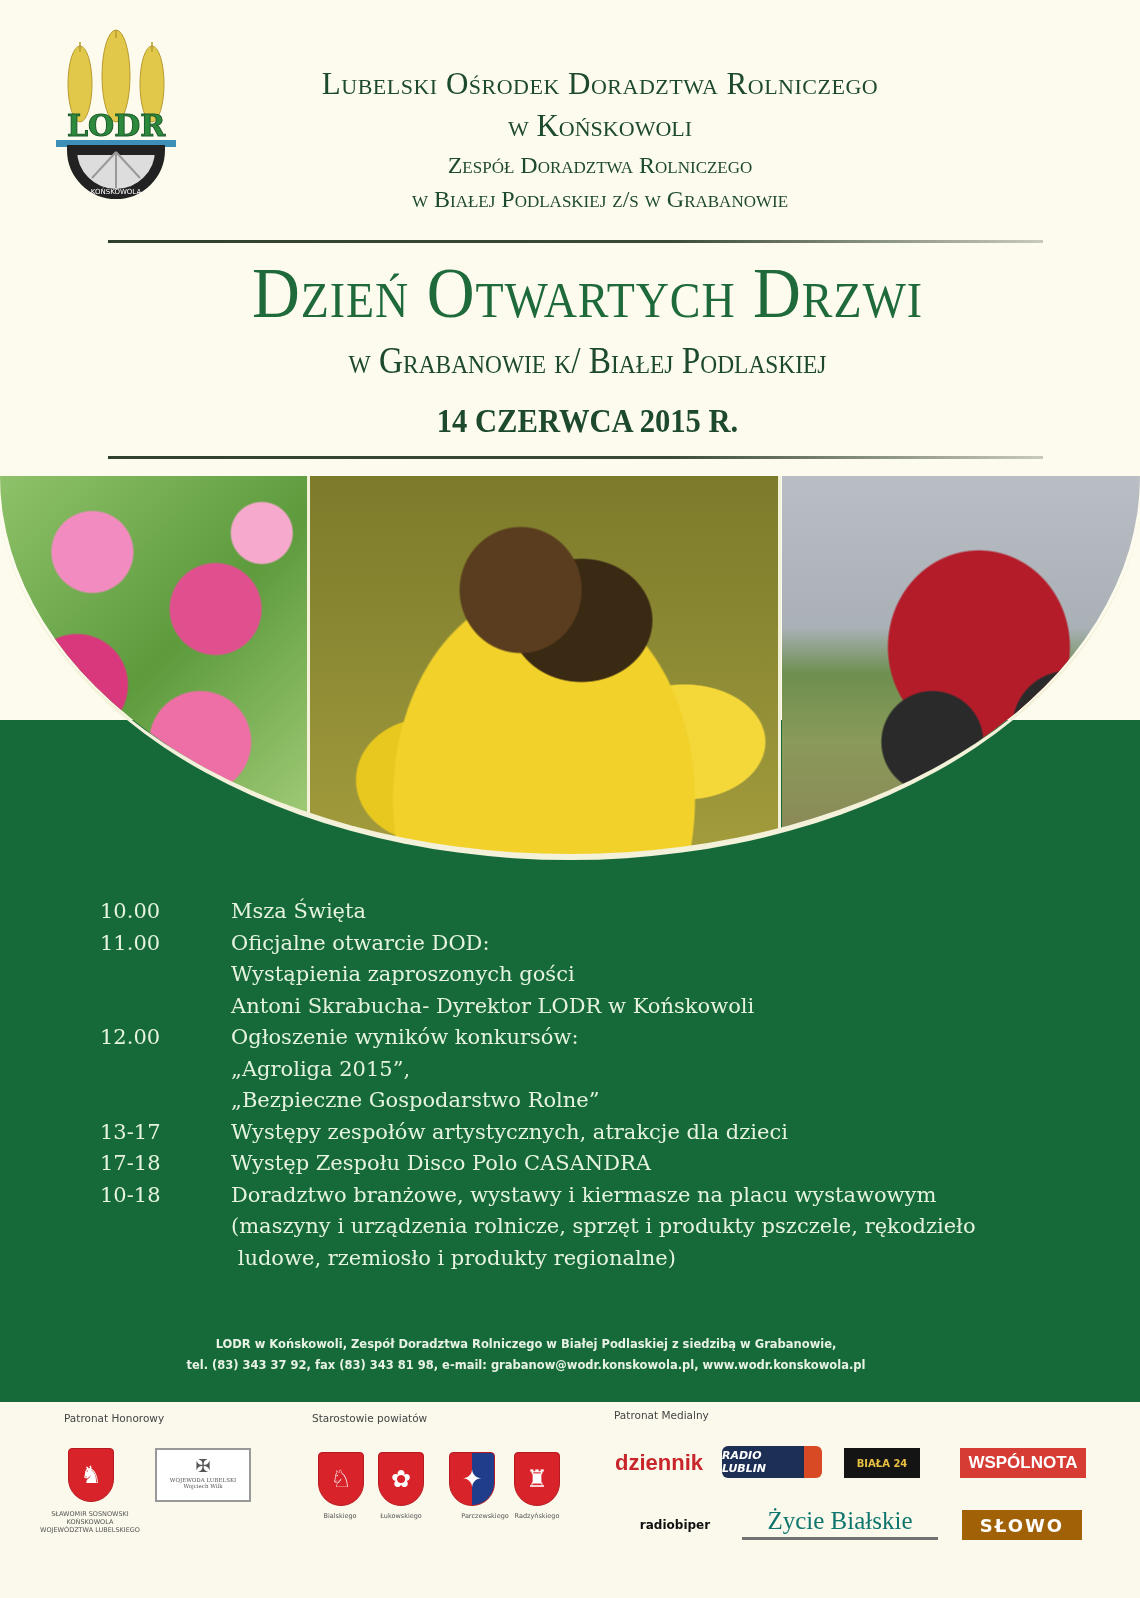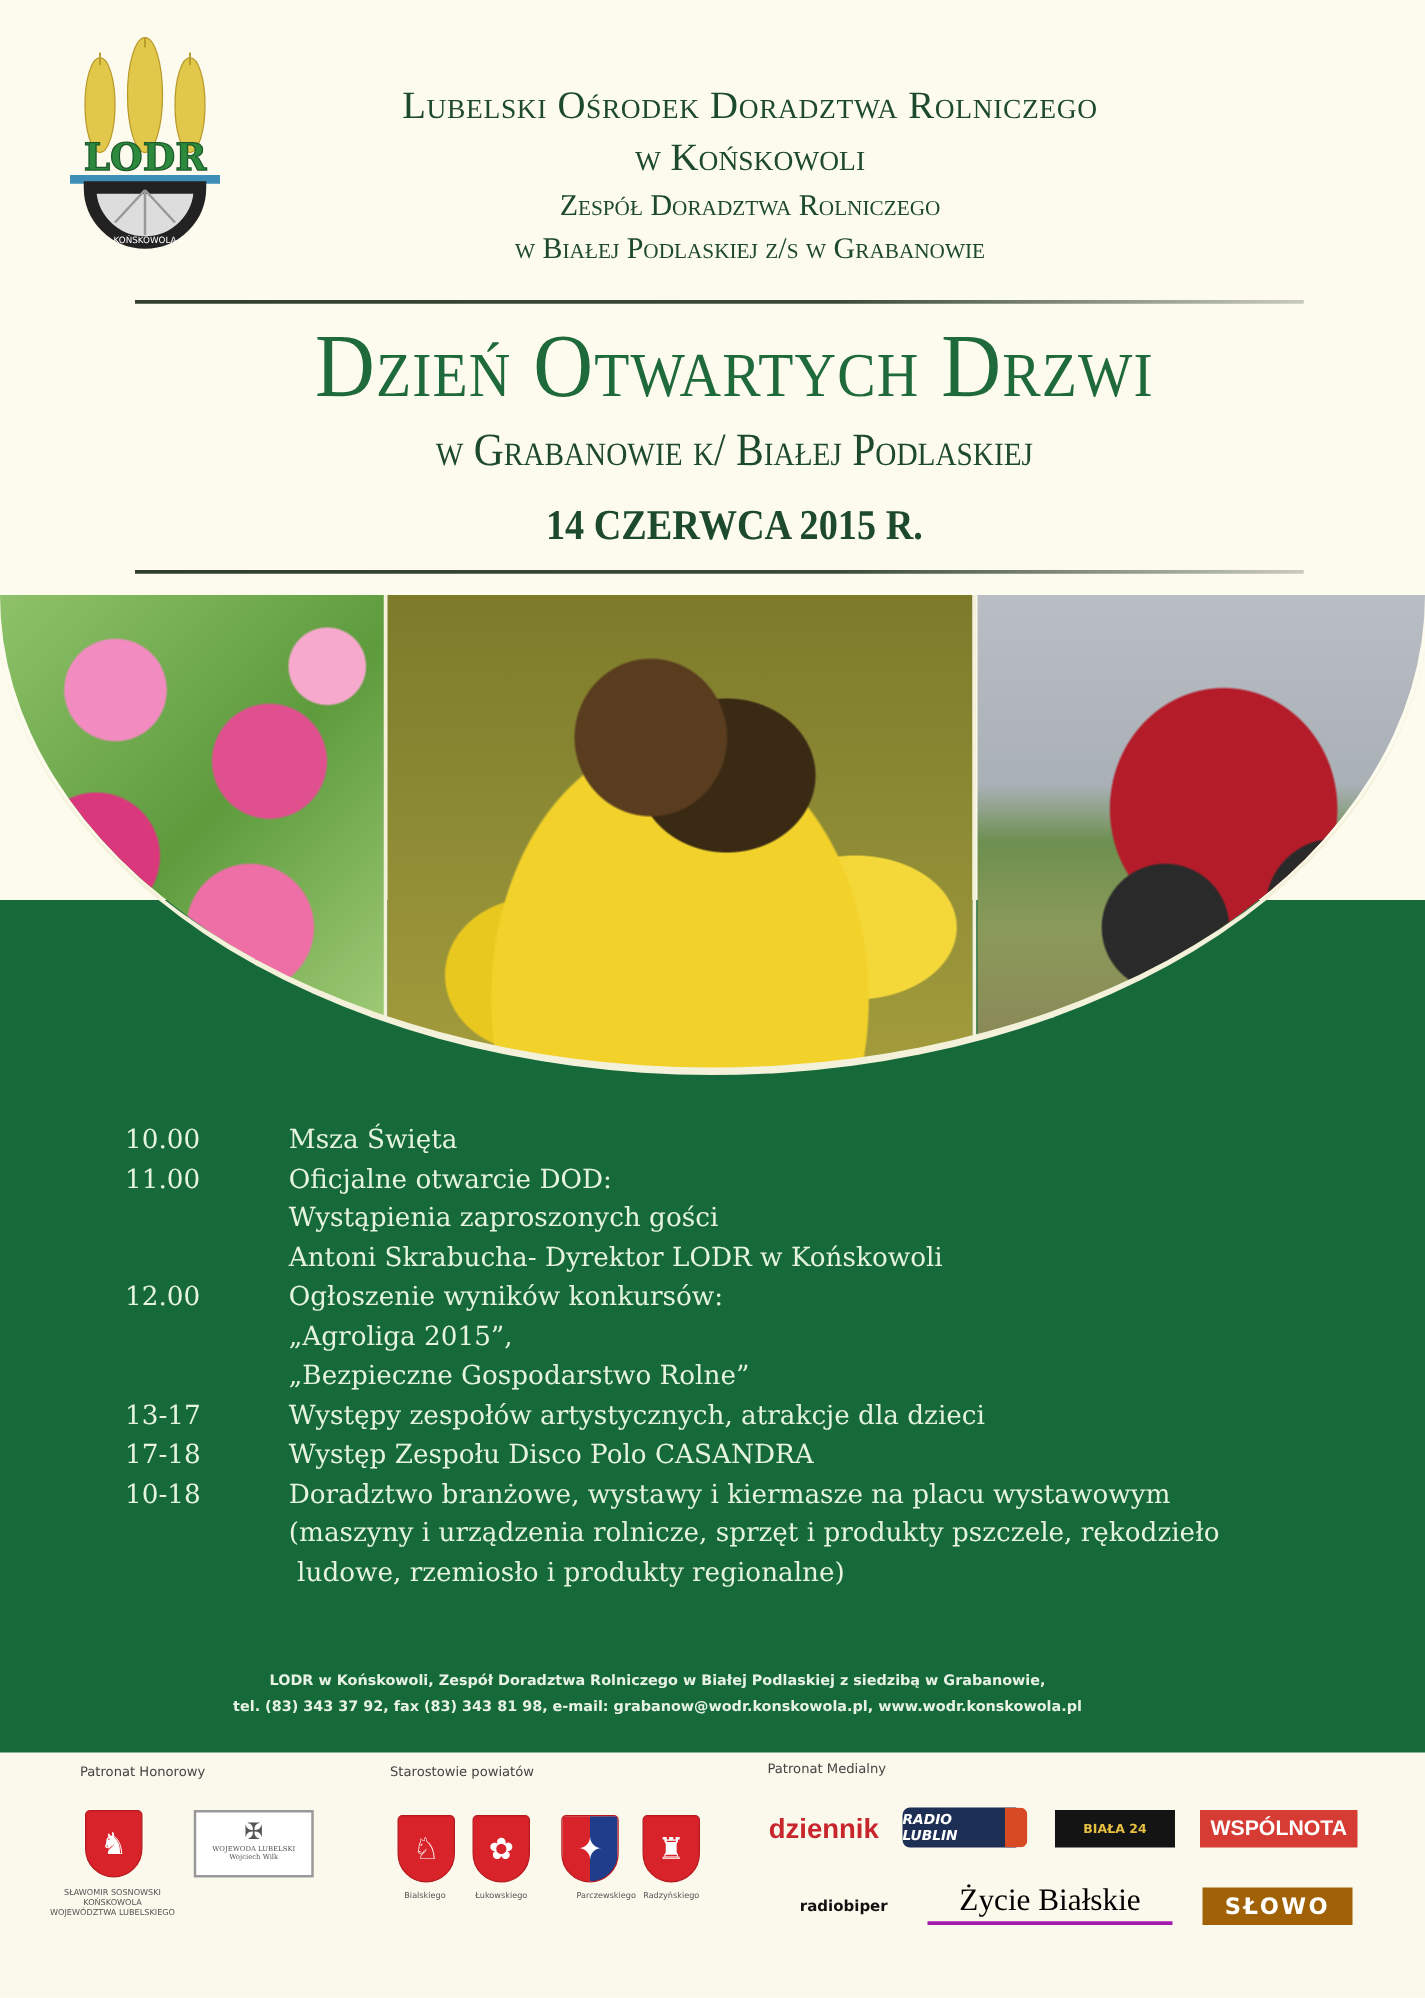--- a/index.html
+++ b/index.html
@@ -195,20 +195,20 @@
     <div class="crest blue" style="left:449px;top:50px">✦</div>
     <div class="crest" style="left:514px;top:50px">♜</div>
     <div class="crest-cap" style="left:305px;top:110px;width:70px">Bialskiego</div>
     <div class="crest-cap" style="left:366px;top:110px;width:70px">Łukowskiego</div>
     <div class="crest-cap" style="left:450px;top:110px;width:70px">Parczewskiego</div>
     <div class="crest-cap" style="left:502px;top:110px;width:70px">Radzyńskiego</div>
 
     <div class="plabel" style="left:614px;top:7px">Patronat Medialny</div>
     <div class="media" style="left:614px;top:46px;width:90px;height:30px;color:#c8262c;font-size:22px;font-family:'Liberation Sans',sans-serif;">dziennik</div>
     <div class="media" style="left:722px;top:44px;width:100px;height:32px;background:#1d2f55;color:#fff;font-size:11px;font-style:italic;border-radius:6px;border-right:18px solid #d84a24;">RADIO LUBLIN</div>
-    <div class="media" style="left:844px;top:46px;width:96px;height:30px;background:#141414;color:#e7c042;font-size:10px;">BIAŁA 24</div>
+    <div class="media" style="left:844px;top:46px;width:76px;height:30px;background:#141414;color:#e7c042;font-size:10px;">BIAŁA 24</div>
     <div class="media" style="left:960px;top:46px;width:126px;height:30px;background:#d63c33;color:#fff;font-size:17px;font-family:'Liberation Sans',sans-serif;">WSPÓLNOTA</div>
     <div class="media" style="left:620px;top:108px;width:110px;height:30px;color:#111;font-size:12px;">radiobiper</div>
-    <div class="media" style="left:742px;top:102px;width:196px;height:36px;color:#000000;font-size:25px;font-family:'Liberation Serif',serif;font-weight:normal;border-bottom:3px solid #a21caf;">Życie Białskie</div>
+    <div class="media" style="left:742px;top:102px;width:196px;height:36px;color:#0f766e;font-size:25px;font-family:'Liberation Serif',serif;font-weight:normal;border-bottom:3px solid #737373;">Życie Białskie</div>
     <div class="media" style="left:962px;top:108px;width:120px;height:30px;background:#a16207;color:#fff;font-size:18px;letter-spacing:2px;">SŁOWO</div>
   </div>
 
 </div>
 
 </body></html>

